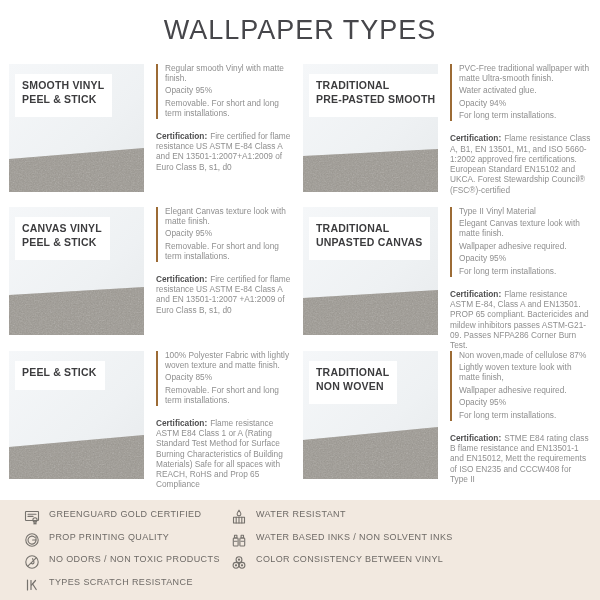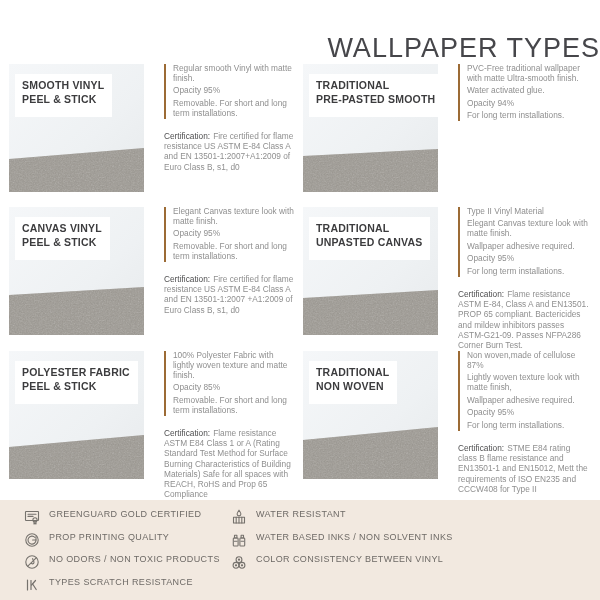--- a/index.html
+++ b/index.html
@@ -1,39 +1,39 @@
 <!DOCTYPE html>
 <html><head>
 <meta charset="utf-8">
 <style>
   html,body{margin:0;padding:0;}
   body{
     width:600px;height:600px;position:relative;background:#ffffff;
     font-family:"Liberation Sans", sans-serif;overflow:hidden;
   }
   .title{
-    position:absolute;top:15px;left:0;width:600px;text-align:right;
-    font-size:27px;letter-spacing:1px;color:#46464a;font-weight:500;margin-top:18px;
+    position:absolute;top:15px;left:0;width:600px;text-align:center;
+    font-size:27px;letter-spacing:1px;color:#46464a;font-weight:500;
   }
   .row{position:absolute;left:9px;display:flex;}
   .row1{top:64px}.row2{top:207px}.row3{top:351px}
   .panel{width:288px;display:flex;margin-right:6px;}
   .photo{position:relative;width:135px;height:128px;flex:none;}
   .photo svg{display:block;width:135px;height:128px;}
   .photo-label{
     position:absolute;top:10px;left:6px;background:rgba(255,255,255,0.96);
     padding:4px 8px 11px 7px;font-size:10.5px;font-weight:700;color:#3c3c3e;
     line-height:1.35;letter-spacing:0.2px;white-space:nowrap;
   }
-  .panel-text{margin-left:20px;flex:1;min-width:0;}
+  .panel-text{margin-left:12px;flex:1;min-width:0;}
   .features{border-left:2px solid #9c6b35;padding-left:7px;margin:0;}
   .features p{margin:0 0 2.5px;font-size:8.3px;line-height:1.2;color:#8f8f8f;}
   .features p:last-child{margin-bottom:0;}
   .cert{margin:12px 0 0;font-size:8.3px;line-height:1.24;color:#8f8f8f;}
-  .cert .lbl{font-weight:400;color:#4f4f50;margin-right:3px;}
+  .cert .lbl{font-weight:700;color:#4f4f50;margin-right:3px;}
   .footer{position:absolute;left:0;top:500px;width:600px;height:100px;background:#f2e9e0;}
   .f-col{position:absolute;top:9px;}
   .f-col-left{left:24px;}
   .f-col-mid{left:231px;}
   .f-item{display:flex;align-items:flex-start;height:22.5px;}
   .f-icon{width:16px;height:16px;margin-right:9px;color:#76726d;flex:none;}
   .f-label{font-size:9px;letter-spacing:0.4px;color:#6e6a66;font-weight:500;white-space:nowrap;}
   .defs-holder{position:absolute;width:0;height:0;overflow:hidden;}
 </style>
 </head>
@@ -95,20 +95,23 @@
         <div>PRE-PASTED SMOOTH</div>
       </div>
     </div>
     <div class="panel-text">
       <div class="features">
         <p>PVC-Free traditional wallpaper with matte Ultra-smooth finish.</p>
         <p>Water activated glue.</p>
         <p>Opacity 94%</p>
         <p>For long term installations.</p>
       </div>
+      <p class="cert">
+        <span class="lbl">Certification:</span><span>Flame resistance Class A, B1, EN 13501, M1, and ISO 5660-1:2002 approved fire certifications. European Standard EN15102 and UKCA. Forest Stewardship Council® (FSC®)-certified</span>
+      </p>
     </div>
   </div>
 </div>
 
 <div class="row row2">
   <div class="panel">
     <div class="photo">
       <svg viewBox="0 0 135 128" preserveAspectRatio="none">
         <rect width="135" height="128" fill="url(#wallGrad)"></rect>
         <polygon points="0,88 135,80 135,128 0,128" fill="#9d9992"></polygon>
@@ -159,21 +162,20 @@
 
 <div class="row row3">
   <div class="panel">
     <div class="photo">
       <svg viewBox="0 0 135 128" preserveAspectRatio="none">
         <rect width="135" height="128" fill="url(#wallGrad)"></rect>
         <polygon points="0,96 135,84 135,128 0,128" fill="#9d9992"></polygon>
         <polygon points="0,96 135,84 135,128 0,128" fill="#88847d" filter="url(#grain)" opacity="0.7"></polygon>
       </svg>
       <div class="photo-label">
-        <div>POLYESTER FABRIC</div>
         <div>PEEL &amp; STICK</div>
       </div>
     </div>
     <div class="panel-text">
       <div class="features">
         <p>100% Polyester Fabric with lightly woven texture and matte finish.</p>
         <p>Opacity 85%</p>
         <p>Removable.  For short and long term installations.</p>
       </div>
       <p class="cert">

